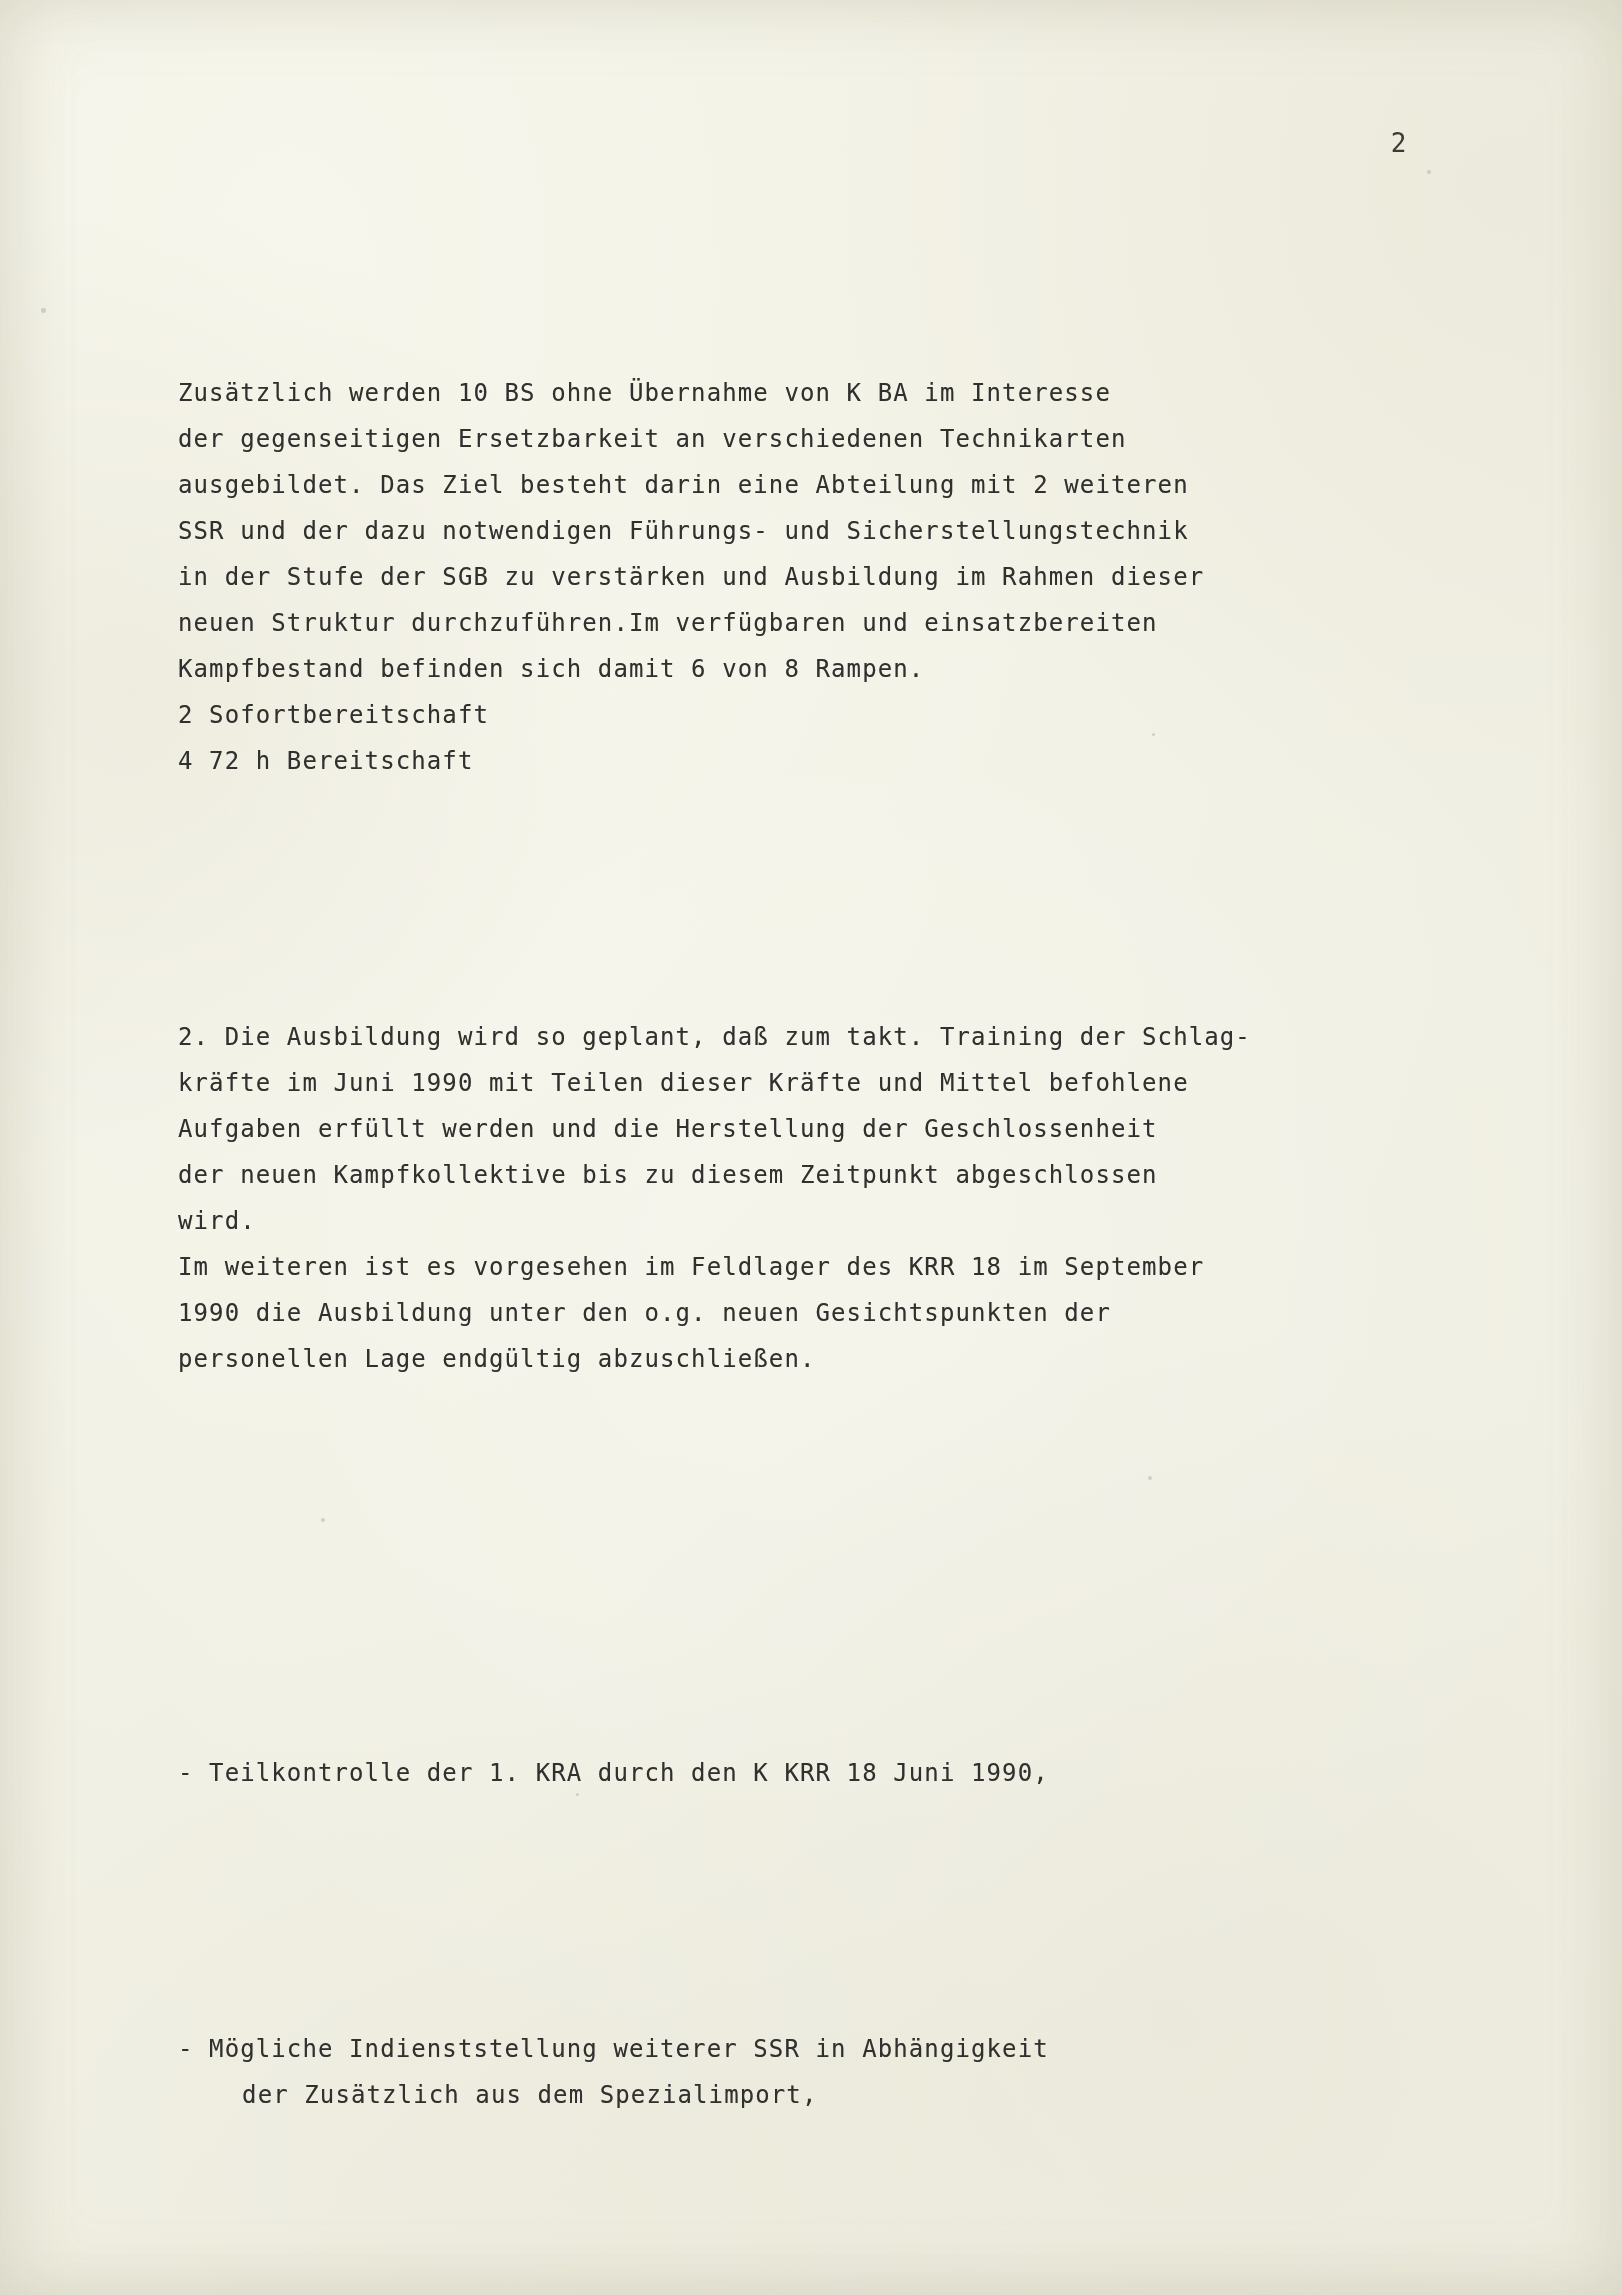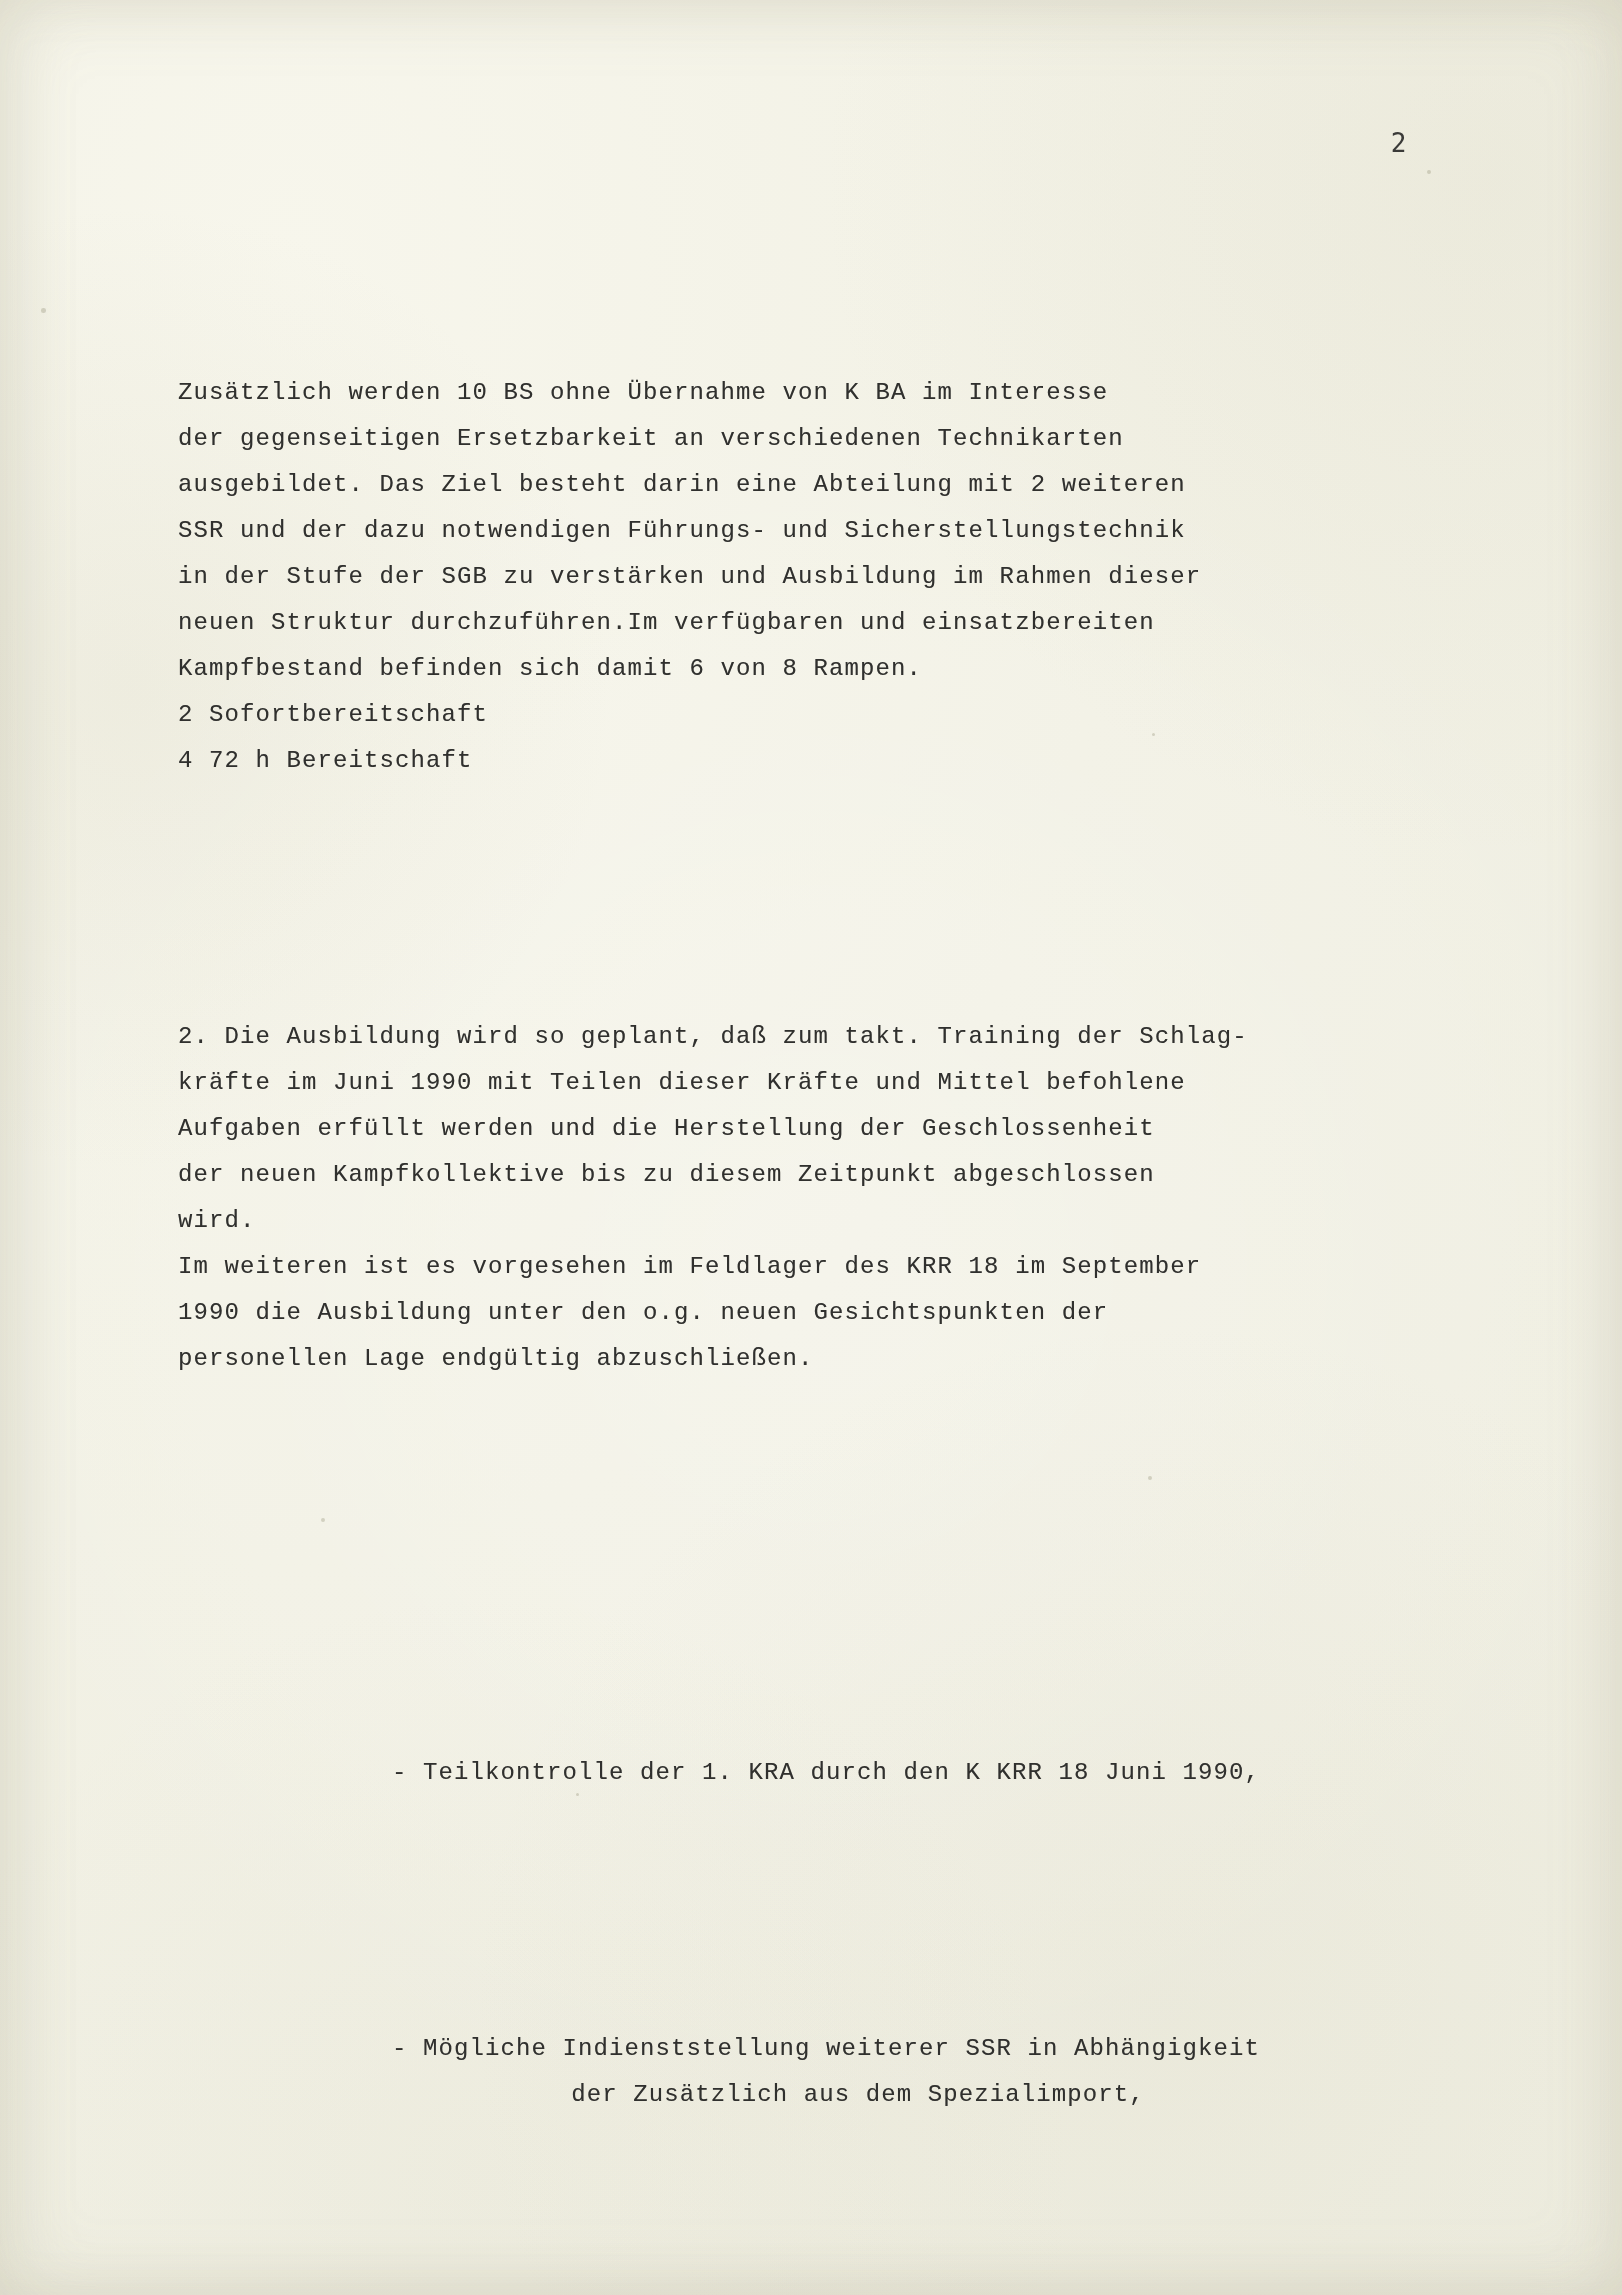--- a/index.html
+++ b/index.html
@@ -62,24 +62,23 @@
     margin: 0 0 0 0;
     white-space: pre-wrap;
   }
   .gap {
     height: 46px;
   }
   .hang {
     padding-left: 33px;
     text-indent: -33px;
     white-space: pre-wrap;
-    text-align: center;
   }
   
-  .body-text .para { text-shadow: 0 0 0.4px rgba(40,40,40,0.25); font-family: Liberation Mono, monospace; }
+  .body-text .para { text-shadow: 0 0 0.4px rgba(40,40,40,0.25); }
   .speck {
     position: absolute;
     background: rgba(150,146,120,0.35);
     border-radius: 50%;
     pointer-events: none;
   }
 </style>
 </head>
 <body>
 

